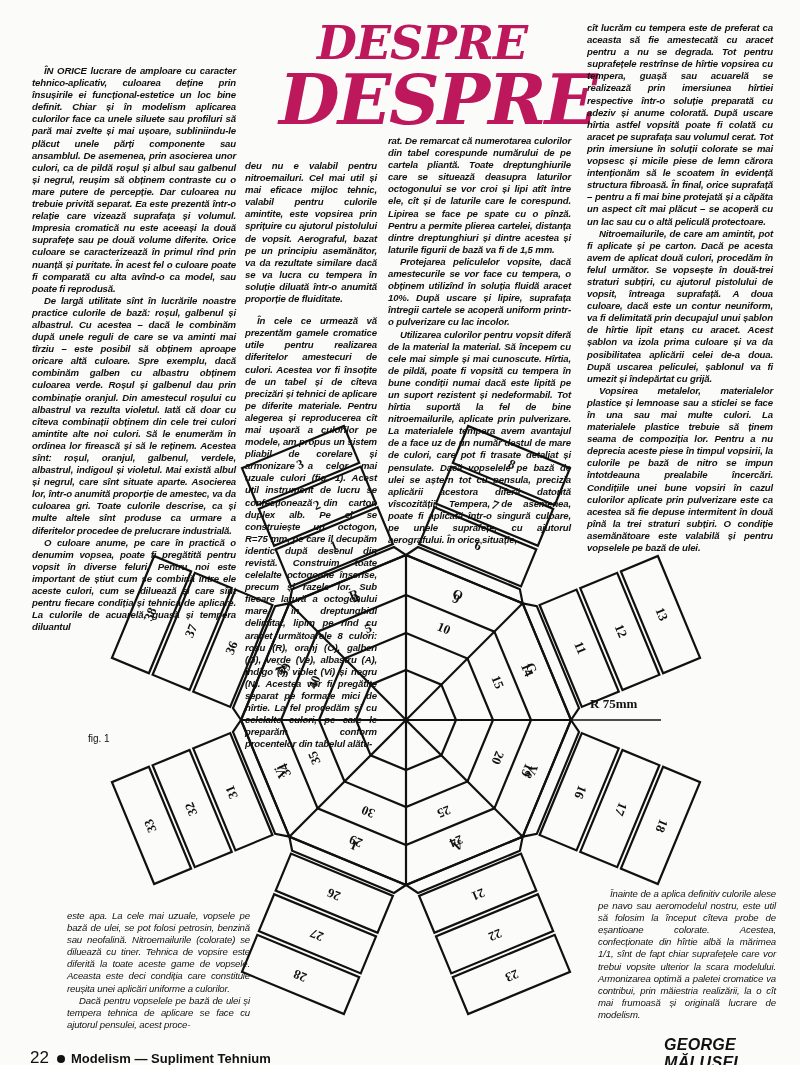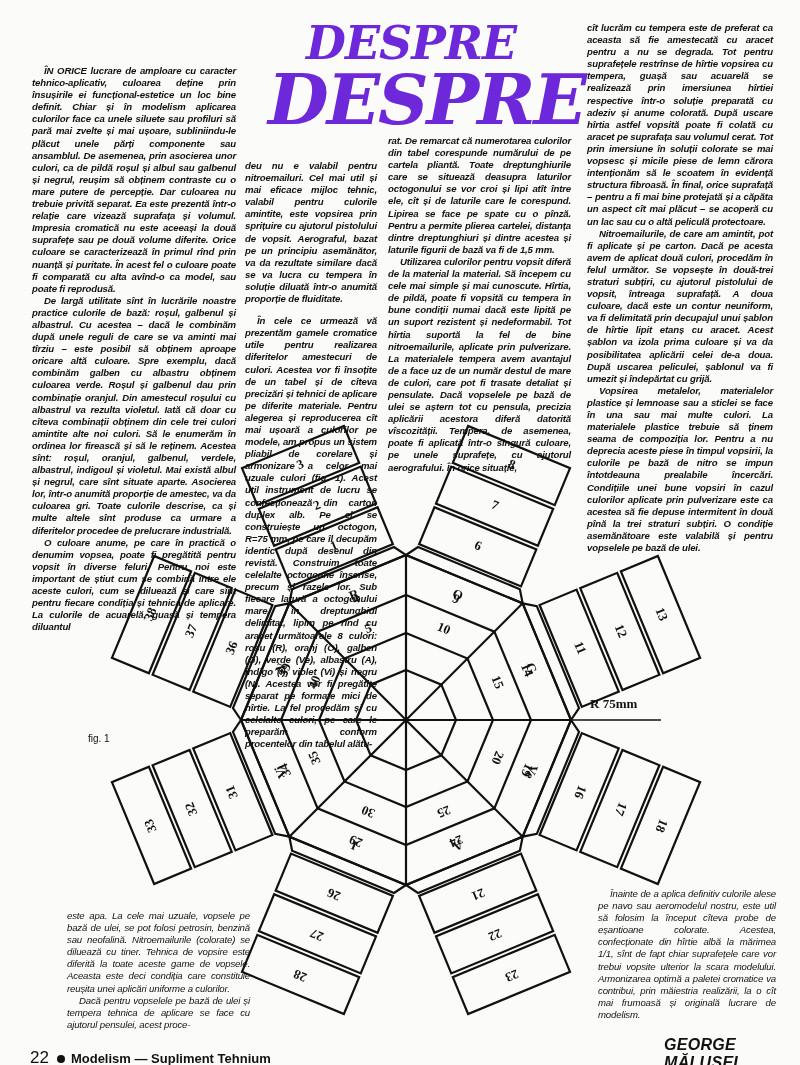--- a/index.html
+++ b/index.html
@@ -2,22 +2,22 @@
 <html><head>
 <meta charset="utf-8">
 <style>
   html, body { margin:0; padding:0; }
   body { width:800px; height:1065px; background:#fbfbf9; position:relative; overflow:hidden;
          font-family:"Liberation Sans", sans-serif; color:#111; }
   .col { position:absolute; font-size:9.6px; line-height:12.1px; text-align:justify; font-weight:bold;
          letter-spacing:-0.15px; }
   .col p { margin:0; text-indent:12px;font-style:italic; }
   .col p.sp { margin-top:10px; }
-  #title { position:absolute; left:268px; top:18px; width:300px; height:120px;
-           font-family:"DejaVu Serif", serif; font-style:italic; font-weight:bold; color:#6d28d9; }
+  #title { position:absolute; left:279px; top:18px; width:300px; height:120px;
+           font-family:"DejaVu Serif", serif; font-style:italic; font-weight:bold; color:#be185d; }
   #title .l1 { position:absolute; left:38px; top:0; font-size:46px; letter-spacing:-1px; line-height:50px; }
   #title .l2 { position:absolute; left:0; top:44px; font-size:70px; letter-spacing:-2px; line-height:76px; }
   #diagram { position:absolute; left:0; top:0; width:800px; height:1065px; pointer-events:none; }
   #diagram text { font-family:"Liberation Serif", serif; font-size:13px; font-weight:bold; fill:#111; }
   #fig-label { position:absolute; left:88px; top:733px; font-size:10px; font-weight:normal; }
   #author { position:absolute; left:664px; top:1036px; font-size:16px; font-weight:bold; font-style:italic; letter-spacing:0.3px; }
   #footer { position:absolute; left:30px; top:1020px; font-size:13px; font-weight:bold; white-space:nowrap;margin-top:28px; }
   #footer .pg { font-size:17px; font-weight:normal; margin-right:6px; }
   #footer .dot { display:inline-block; width:8px; height:8px; border-radius:50%; background:#111; margin:0 6px 2px 2px; vertical-align:middle; }
 </style>
@@ -35,20 +35,21 @@
   <p>O culoare anume, pe care în practică o denumim vopsea, poate fi pregătită pentru vopsit în diverse feluri. Pentru noi este important de știut cum se combină între ele aceste culori, cum se diluează și care sînt pentru fiecare condiția și tehnica de aplicare. La culorile de acuarelă, guașă și tempera diluantul</p>
 </div>
 
 <div class="col" style="left:245px; top:160px; width:132px;">
   <p style="text-indent:0">deu nu e valabil pentru nitroemailuri. Cel mai util și mai eficace mijloc tehnic, valabil pentru culorile amintite, este vopsirea prin sprițuire cu ajutorul pistolului de vopsit. Aerograful, bazat pe un principiu asemănător, va da rezultate similare dacă se va lucra cu tempera în soluție diluată într-o anumită proporție de fluiditate.</p>
   <p class="sp">În cele ce urmează vă prezentăm gamele cromatice utile pentru realizarea diferitelor amestecuri de culori. Acestea vor fi însoțite de un tabel și de cîteva precizări și tehnici de aplicare pe diferite materiale. Pentru alegerea și reproducerea cît mai ușoară a culorilor pe modele, am propus un sistem pliabil de corelare și armonizare a celor mai uzuale culori (fig. 1). Acest util instrument de lucru se confecționează din carton duplex alb. Pe el se construiește un octogon, R=75 mm, pe care îl decupăm identic după desenul din revistă. Construim toate celelalte octogoane înscrise, precum și razele lor. Sub fiecare latură a octogonului mare, în dreptunghiul delimitat, lipim pe rînd cu aracet următoarele 8 culori: roșu (R), oranj (O), galben (G), verde (Ve), albastru (A), indigo (I), violet (Vi) și negru (N). Acestea vor fi pregătite separat pe formate mici de hîrtie. La fel procedăm și cu celelalte culori, pe care le preparăm conform procentelor din tabelul alătu-</p>
 </div>
 
 <div class="col" style="left:388px; top:135px; width:183px;">
   <p style="text-indent:0">rat. De remarcat că numerotarea culorilor din tabel corespunde numărului de pe cartela pliantă. Toate dreptunghiurile care se situează deasupra laturilor octogonului se vor croi și lipi atît între ele, cît și de laturile care le corespund. Lipirea se face pe spate cu o pînză. Pentru a permite plierea cartelei, distanța dintre dreptunghiuri și dintre acestea și laturile figurii de bază va fi de 1,5 mm.</p>
+  <p>Protejarea peliculelor vopsite, dacă amestecurile se vor face cu tempera, o obținem utilizînd în soluția fluidă aracet 10%. După uscare și lipire, suprafața întregii cartele se acoperă uniform printr-o pulverizare cu lac incolor.</p>
   <p>Utilizarea culorilor pentru vopsit diferă de la material la material. Să începem cu cele mai simple și mai cunoscute. Hîrtia, de pildă, poate fi vopsită cu tempera în bune condiții numai dacă este lipită pe un suport rezistent și nedeformabil. Tot hîrtia suportă la fel de bine nitroemailurile, aplicate prin pulverizare. La materialele tempera avem avantajul de a face uz de un număr destul de mare de culori, care pot fi trasate detaliat și pensulate. Dacă vopselele pe bază de ulei se aștern tot cu pensula, precizia aplicării acestora diferă datorită vîscozității. Tempera, de asemenea, poate fi aplicată într-o singură culoare, pe unele suprafețe, cu ajutorul aerografului. În orice situație,</p>
 </div>
 
 <div class="col" style="left:587px; top:22px; width:186px;">
   <p style="text-indent:0">cît lucrăm cu tempera este de preferat ca aceasta să fie amestecată cu aracet pentru a nu se degrada. Tot pentru suprafețele restrînse de hîrtie vopsirea cu tempera, guașă sau acuarelă se realizează prin imersiunea hîrtiei respective într-o soluție preparată cu adeziv și anume colorată. După uscare hîrtia astfel vopsită poate fi colată cu aracet pe suprafața sau volumul cerat. Tot prin imersiune în soluții colorate se mai vopsesc și micile piese de lemn cărora intenționăm să le scoatem în evidență structura fibroasă. În final, orice suprafață – pentru a fi mai bine protejată și a căpăta un aspect cît mai plăcut – se acoperă cu un lac sau cu o altă peliculă protectoare.</p>
   <p>Nitroemailurile, de care am amintit, pot fi aplicate și pe carton. Dacă pe acesta avem de aplicat două culori, procedăm în felul următor. Se vopsește în două-trei straturi subțiri, cu ajutorul pistolului de vopsit, întreaga suprafață. A doua culoare, dacă este un contur neuniform, va fi delimitată prin decupajul unui șablon de hîrtie lipit etanș cu aracet. Acest șablon va izola prima culoare și va da posibilitatea aplicării celei de-a doua. După uscarea peliculei, șablonul va fi umezit și îndepărtat cu grijă.</p>
   <p>Vopsirea metalelor, materialelor plastice și lemnoase sau a sticlei se face în una sau mai multe culori. La materialele plastice trebuie să ținem seama de compoziția lor. Pentru a nu deprecia aceste piese în timpul vopsirii, la culorile pe bază de nitro se impun întotdeauna prealabile încercări. Condițiile unei bune vopsiri în cazul culorilor aplicate prin pulverizare este ca acestea să fie depuse intermitent în două pînă la trei straturi subțiri. O condiție asemănătoare este valabilă și pentru vopselele pe bază de ulei.</p>
 </div>
 
 <div class="col" style="left:55px; top:910px; width:183px; font-weight:normal;margin-left:12px;">

